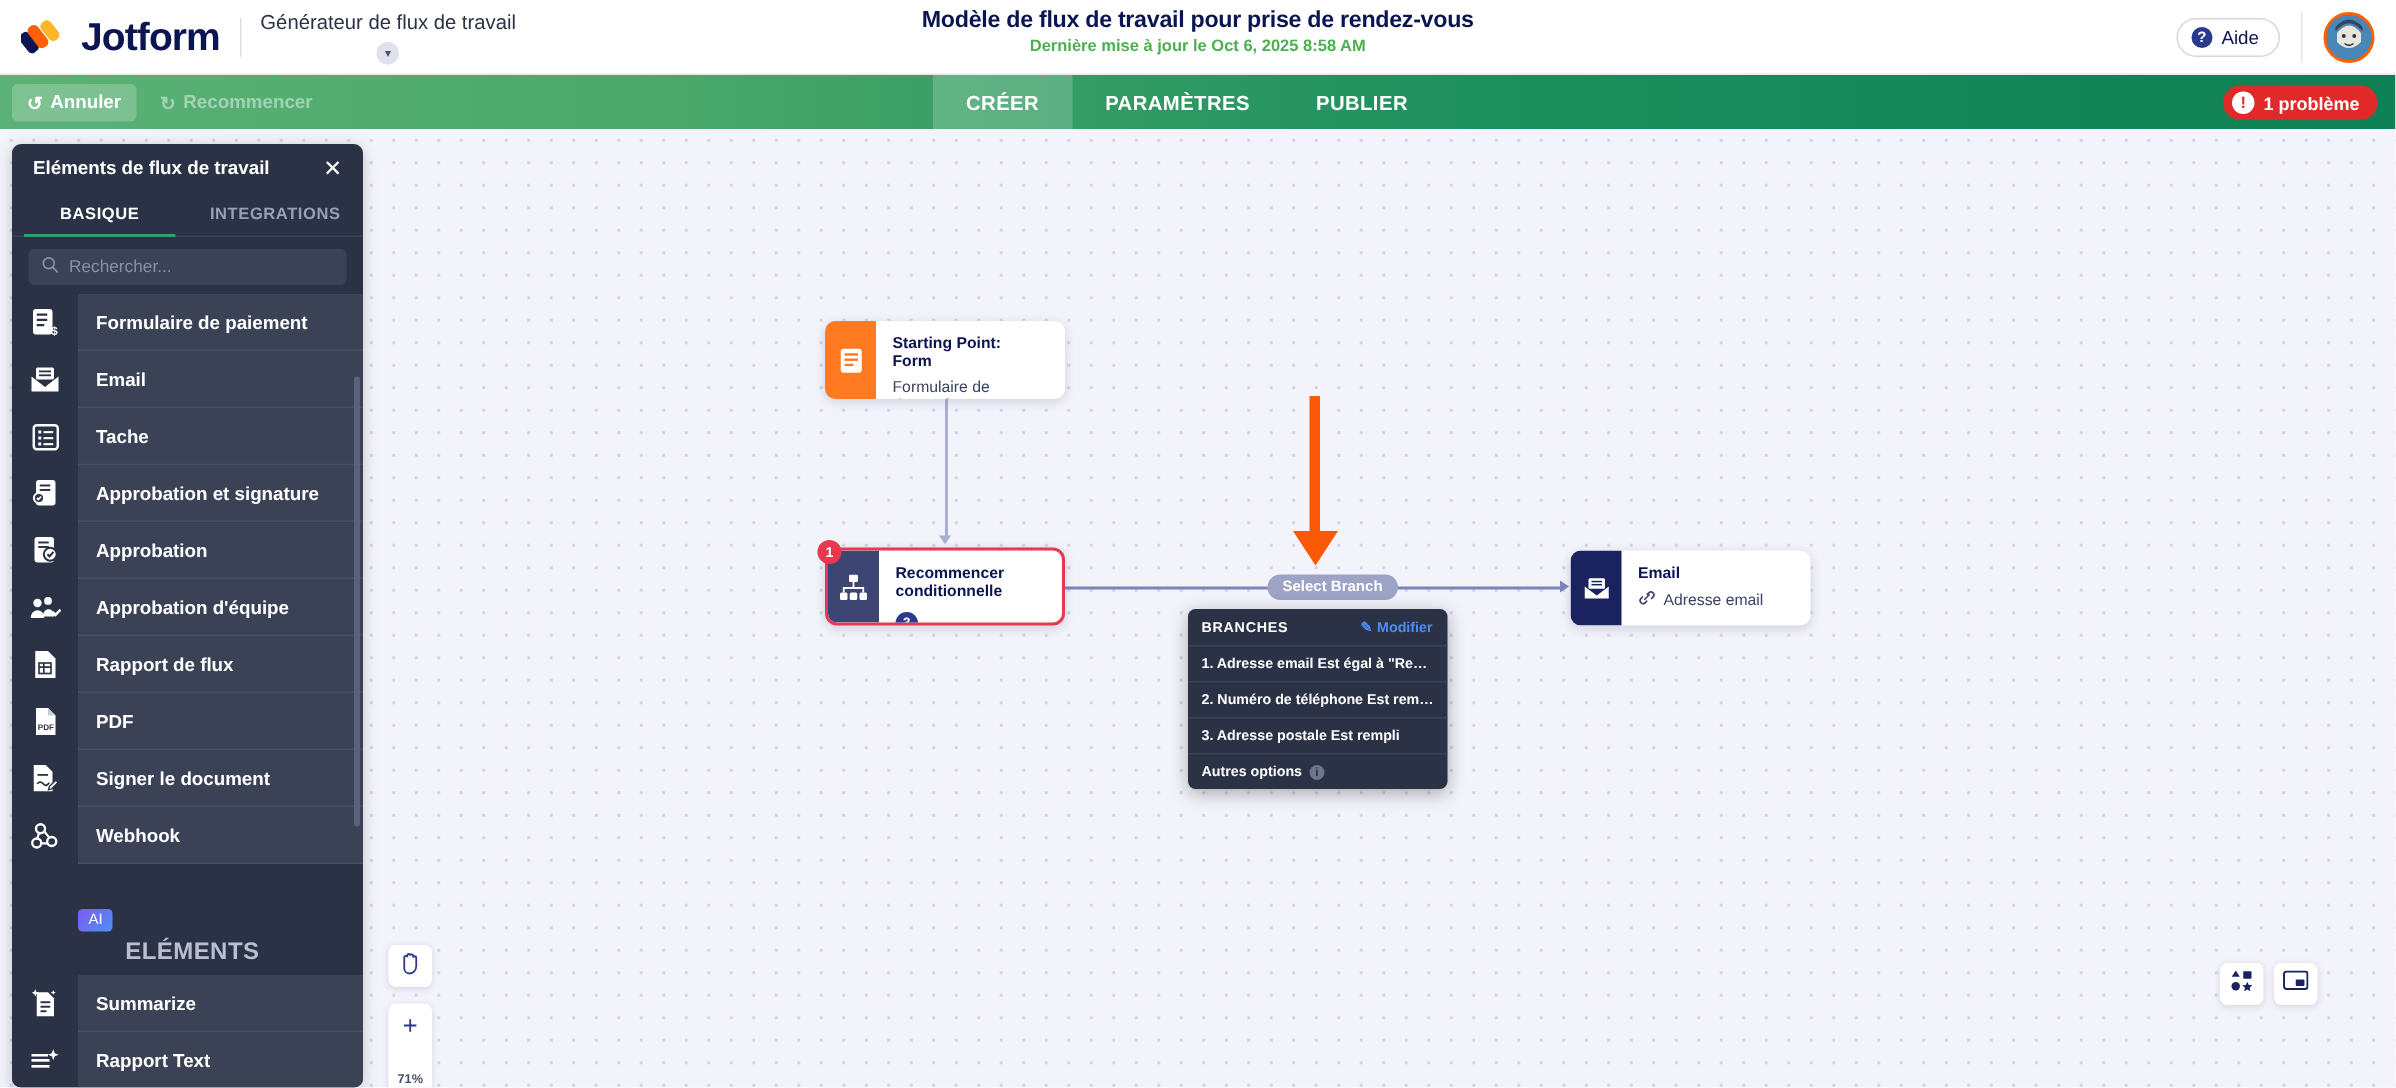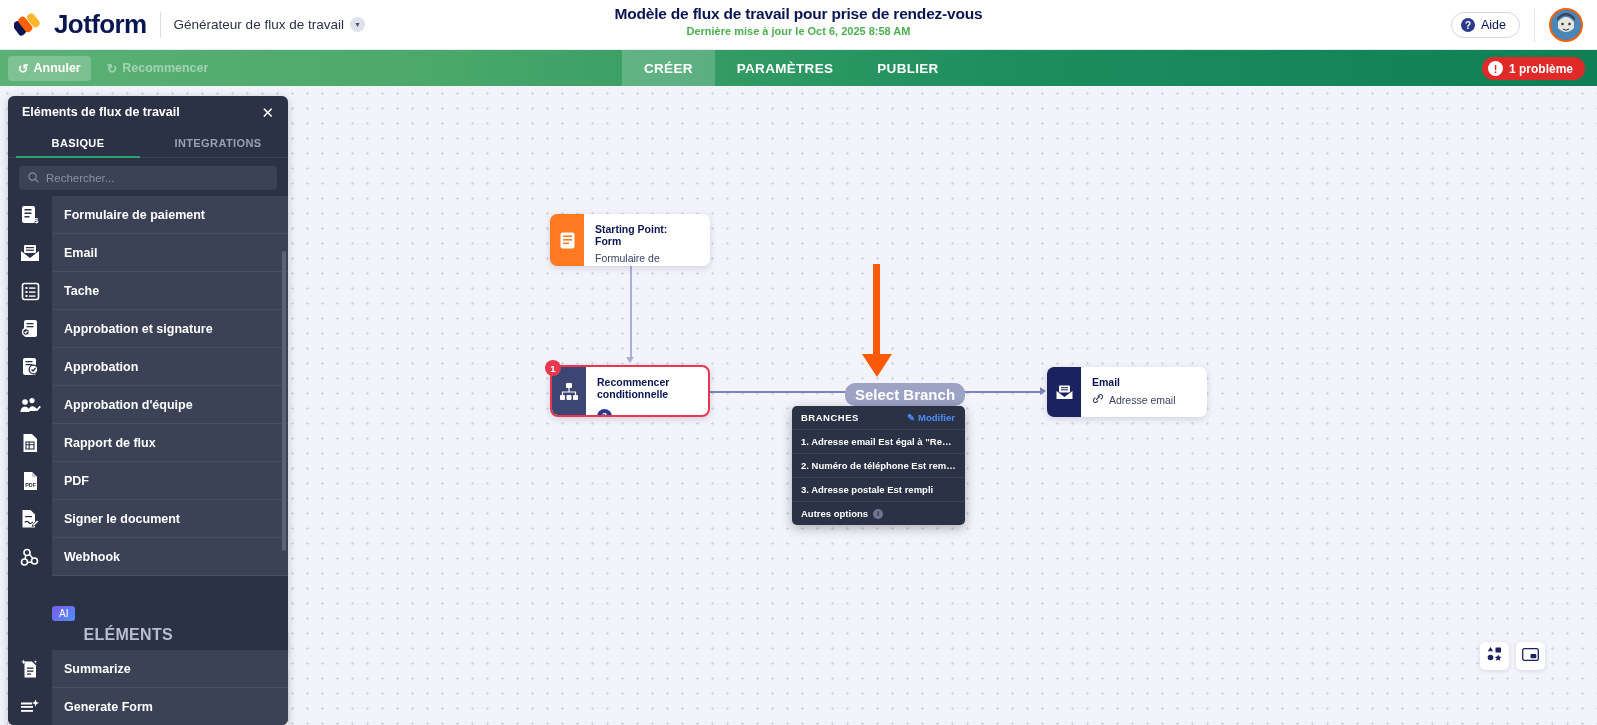--- a/index.html
+++ b/index.html
@@ -21,21 +21,21 @@
   .logo-mark { width: 30px; height: 26px; position: relative; }
   .logo-text {
     font-size: 26px; font-weight: bold; color: #0a1551;
     letter-spacing: -0.6px;
   }
   .brand-divider {
     width: 1px; height: 26px; background: #dcdce6; margin: 0 13px;
   }
   .app-switch {
     display: flex; align-items: center; gap: 6px;
-    font-size: 13.5px; color: #2b3245;
+    font-size: 13.5px; color: #2b3245; flex-direction: column;
   }
   .chev-circle {
     width: 15px; height: 15px; border-radius: 50%;
     background: #dfe2ec; display: flex; align-items: center;
     justify-content: center; font-size: 8px; color: #4b5168;
   }
   .title-block {
     position: absolute; left: 0; right: 0; top: 5px;
     text-align: center; pointer-events: none;
   }
@@ -110,21 +110,21 @@
   .canvas {
     position: absolute; top: 86px; left: 0; width: 1597px; height: 639px;
     background-color: #f3f3fb;
     background-image: radial-gradient(circle, #d3d3e6 1px, transparent 1.2px);
     background-size: 15px 15px;
     overflow: hidden;
   }
 
   
   .panel {
-    position: absolute; top: 96px; left: 8px; width: 280px; height: 629px;
+    position: absolute; top: 96px; left: 8px; width: 234px; height: 629px;
     background: #2b3245; border-radius: 6px; overflow: hidden;
     box-shadow: 0 2px 10px rgba(0,0,0,0.2); z-index: 40;
   }
   .panel-head {
     height: 32px; display: flex; align-items: center;
     justify-content: space-between; padding: 0 14px;
   }
   .panel-title { font-size: 12.5px; font-weight: bold; color: #fff; }
   .panel-close { color: #fff; font-size: 15px; cursor: pointer; line-height: 1; }
   .panel-tabs { display: flex; border-bottom: 1px solid #3b4256; height: 30px; }
@@ -233,21 +233,21 @@
   }
   .arrowhead-r {
     position: absolute; width: 0; height: 0;
     border-top: 4px solid transparent; border-bottom: 4px solid transparent;
     border-left: 6px solid #7b84bb;
   }
 
   
   .sel-chip {
     position: absolute; left: 845px; top: 297px;
-    background: #9ca3c4; color: #fff; font-size: 15px; font-weight: bold;
+    background: #9ca3c4; color: #fff; font-size: 10px; font-weight: bold;
     border-radius: 10px; padding: 3px 10px; cursor: pointer; z-index: 14;
   }
 
   
   .br-pop {
     position: absolute; left: 792px; top: 320px; width: 173px;
     background: #2b3245; border-radius: 5px; z-index: 15;
     box-shadow: 0 3px 12px rgba(0,0,0,0.3); overflow: hidden;
   }
   .br-head {
@@ -669,21 +669,21 @@
       </div>
       <div class="elem-row">
         <span class="elem-ico">
           <svg width="20" height="17" viewBox="0 0 20 17">
               <rect x="1" y="7" width="12" height="1.8" fill="#fff"></rect>
               <rect x="1" y="11" width="12" height="1.8" fill="#fff"></rect>
               <path d="M1 4.5 L12 4.5" stroke="#fff" stroke-width="1.8"></path>
               <path d="M15.5 0.5 l1 2.6 2.6 1 -2.6 1 -1 2.6 -1-2.6 -2.6-1 2.6-1z" fill="#fff"></path>
             </svg>
         </span>
-        <span class="elem-lbl">Generate Form</span>
+        <span class="elem-lbl">Rapport Text</span>
       </div>
       <div class="elem-row">
         <span class="elem-ico">
           <svg width="18" height="16" viewBox="0 0 18 16">
               <path d="M2 2 H10 V12 H2 Z" fill="none" stroke="#fff" stroke-width="1.6"></path>
               <path d="M13 1 v5 M10.5 3.5 h5" stroke="#fff" stroke-width="1.6"></path>
             </svg>
         </span>
         <span class="elem-lbl">&nbsp;</span>
       </div>

